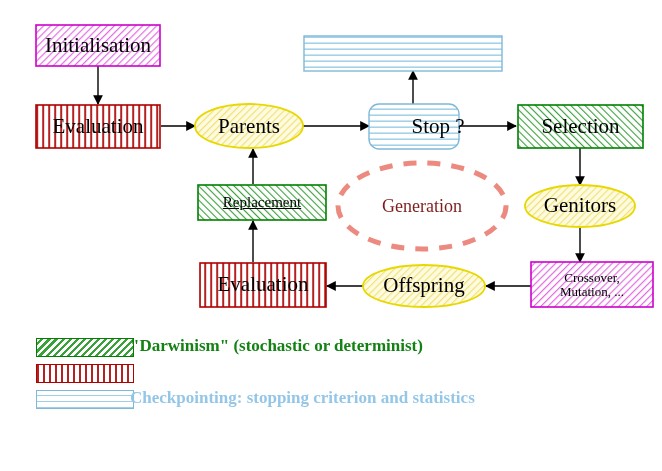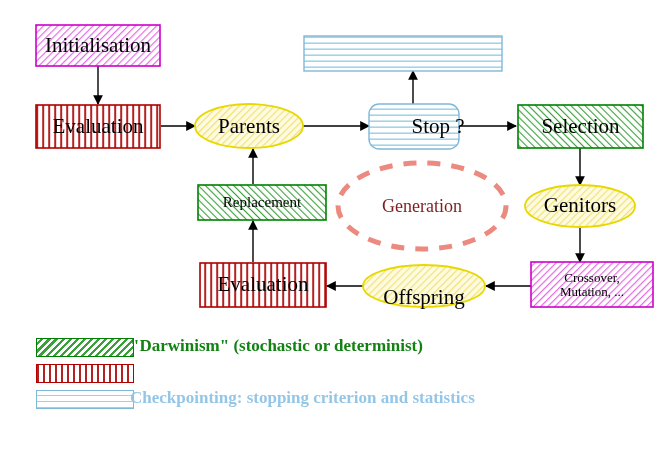--- a/index.html
+++ b/index.html
@@ -176,25 +176,25 @@
 
   <div class="node-label lbl-lg" style="left:513px; top:185px; width:110px; height:42px;">Genitors</div>
 
   <div class="node-label lbl-lg" style="left:506px; top:105px; width:125px; height:43px;">Selection</div>
 
   <div class="node-label lbl-xs" style="left:519px; top:262px; width:122px; height:45px; flex-direction:column;">
     <span>Crossover,</span>
     <span>Mutation, ...</span>
   </div>
 
-  <div class="node-label lbl-lg" style="left:351px; top:265px; width:122px; height:42px;margin-top:12px;">Offspring</div>
+  <div class="node-label lbl-lg" style="left:351px; top:265px; width:122px; height:42px;">Offspring</div>
 
   <div class="node-label lbl-lg" style="left:188px; top:263px; width:126px; height:44px;">Evaluation</div>
 
-  <div class="node-label lbl-sm" style="left:186px; top:185px; width:128px; height:35px;">Replacement</div>
+  <div class="node-label lbl-sm" style="left:186px; top:185px; width:128px; height:35px;text-decoration:underline;">Replacement</div>
 
   <div class="node-label lbl-md" style="left:326px; top:186px; width:168px; height:40px; color:#7f1d1d;">Generation</div>
 
   <div class="legend">
 
 
     <div class="legend-row">
       <div class="swatch" style="border:1.6px solid #008000;
                   background-image:repeating-linear-gradient(-45deg,#3aa03a 0 2.2px,#ffffff 2.2px 5px);"></div>
       <div class="legend-text c-green">"Darwinism" (stochastic or determinist)</div>

